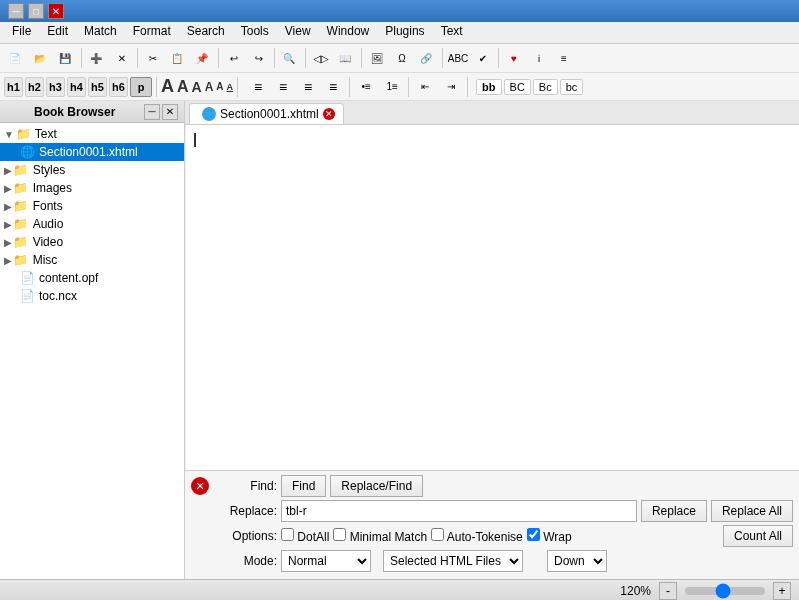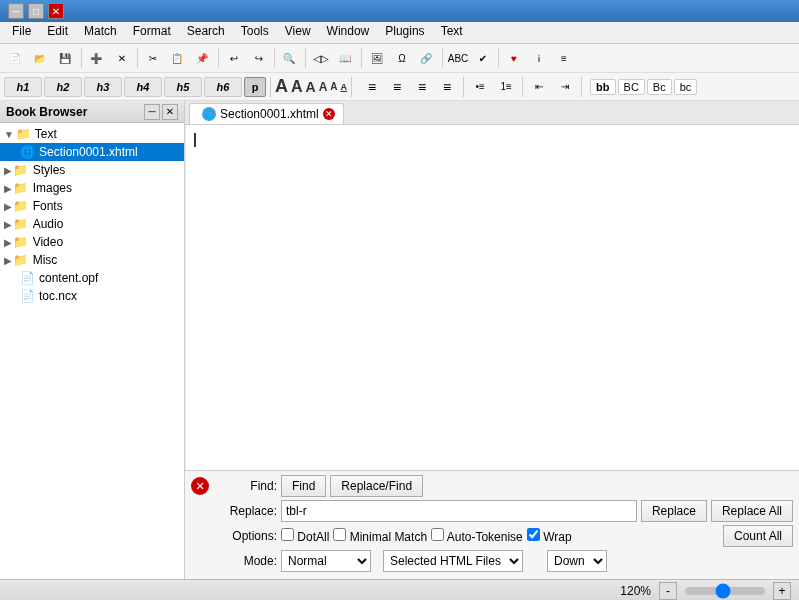--- a/index.html
+++ b/index.html
@@ -66,29 +66,28 @@
     .heading-toolbar {
       background: #f5f5f5;
       border-bottom: 1px solid #ddd;
       padding: 2px 4px;
       display: flex;
       align-items: center;
       gap: 2px;
       height: 28px;
     }
     .h-btn {
-      width: 38px; height: 20px;
+      width: 19px; height: 20px;
       border: 1px solid #ccc;
       background: #e8e8e8;
       cursor: pointer;
       font-size: 11px;
       font-weight: bold;
       display: flex; align-items: center; justify-content: center;
       border-radius: 2px;
-      font-style: italic;
     }
     .p-btn {
       width: 22px; height: 20px;
       border: 1px solid #888;
       background: #d0d0d0;
       cursor: pointer;
       font-size: 11px;
       font-weight: bold;
       display: flex; align-items: center; justify-content: center;
       border-radius: 2px;
@@ -118,21 +117,21 @@
     }
     .panel-header {
       background: linear-gradient(to bottom, #e8e8e8, #d8d8d8);
       border-bottom: 1px solid #bbb;
       height: 22px;
       display: flex;
       align-items: center;
       padding: 0 6px;
       justify-content: space-between;
     }
-    .panel-title { font-size: 12px; font-weight: bold; }
+    .panel-title { font-size: 12px; font-weight: bold; margin-left: 28px; }
     .panel-controls { display: flex; gap: 2px; }
     .panel-btn {
       width: 16px; height: 16px;
       border: 1px solid #aaa;
       background: #e0e0e0;
       cursor: pointer;
       font-size: 10px;
       display: flex; align-items: center; justify-content: center;
     }
 

